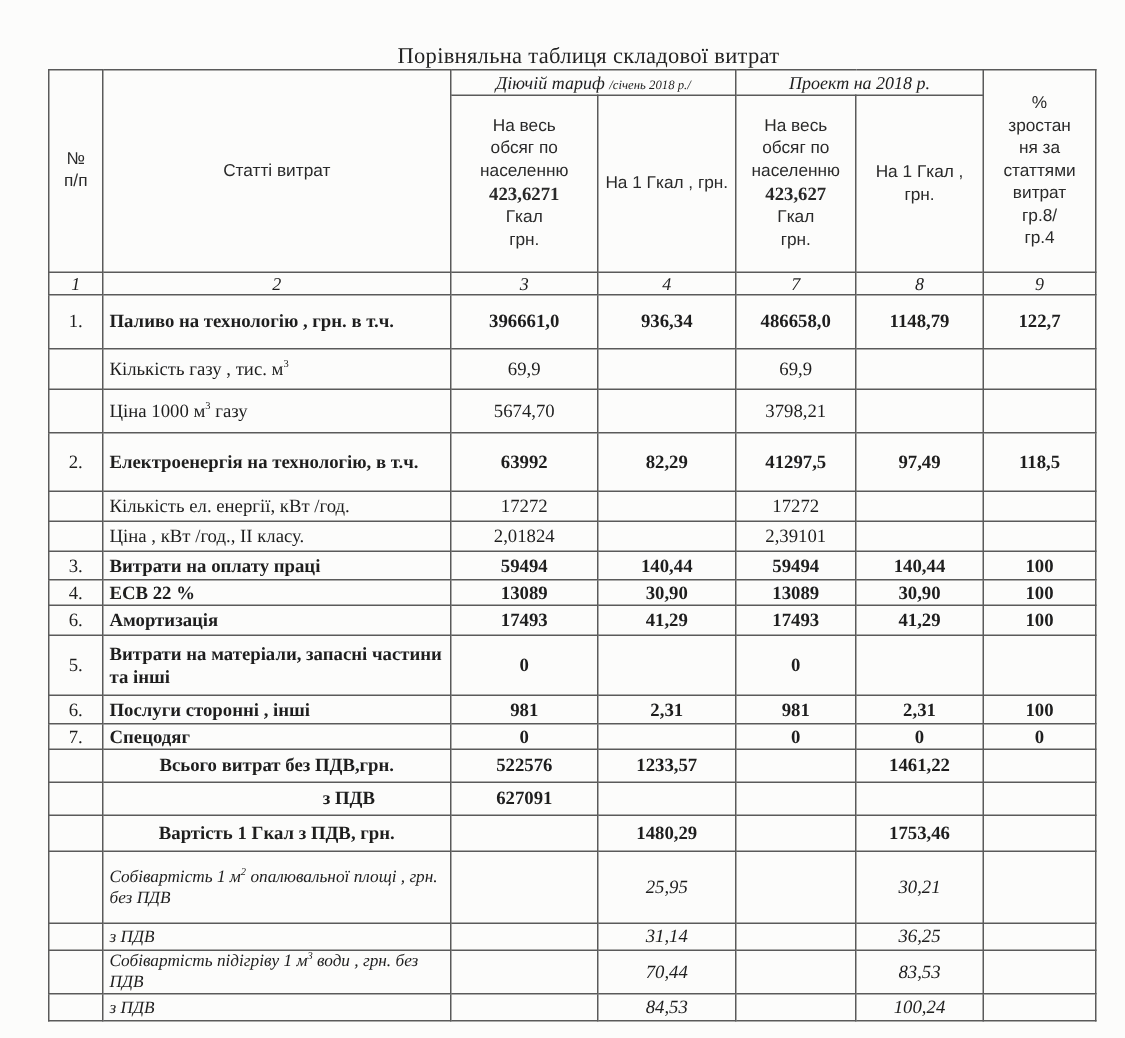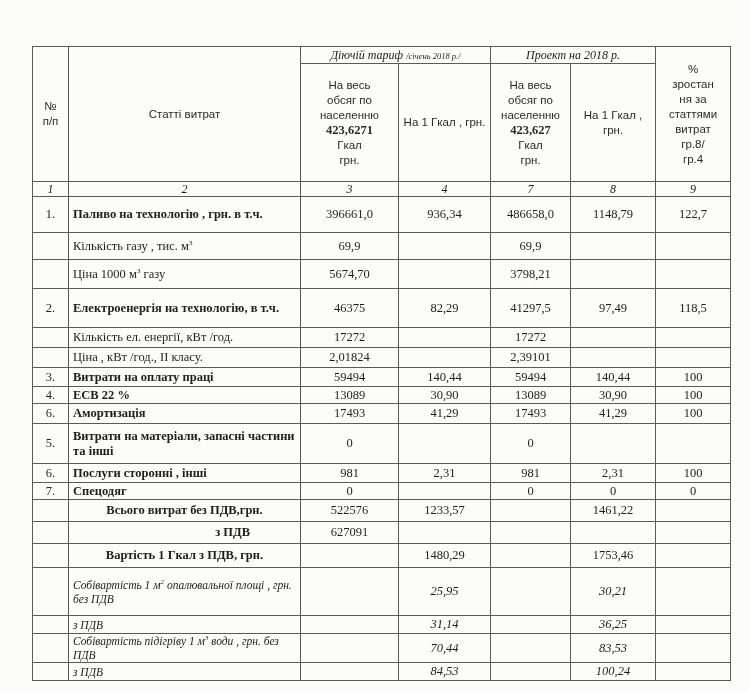--- a/index.html
+++ b/index.html
@@ -49,28 +49,29 @@
     .grp { font-style: italic; font-size: 12px; text-align: center; height: 15px; line-height: 14px; white-space: nowrap; padding: 0 2px !important; margin-left: 24px;}
     .grp small { font-size: 8.5px; font-style: italic; }
     .idx { font-style: italic; font-size: 12px; text-align: center; height: 14px; line-height: 13px; }
     .nm { font-weight: bold; font-size: 12.5px; text-align: center; }
     .item { font-size: 12.5px; text-align: left; line-height: 15px; }
     .item.bold { font-weight: bold; margin-top: 32px; }
     .item.it { font-style: italic; font-size: 11.5px; line-height: 14px; }
     .item.center { text-align: center; }
     .item.right { text-align: right; padding-right: 50px; }
     .val { text-align: center; font-size: 12.5px; }
-    .val.bold { font-weight: normal; }
+    .val.bold { font-weight: bold; }
     .val.it { font-style: italic; }
     sup { font-size: 7px; vertical-align: super; line-height: 0; }
   </style>
 </head>
 <body>
 
 <div class="page">
+  <div class="title">Порівняльна таблиця складової витрат</div>
 
   <table class="cost">
     <colgroup>
       <col style="width:36px">
       <col style="width:232px">
       <col style="width:98px">
       <col style="width:92px">
       <col style="width:80px">
       <col style="width:85px">
       <col style="width:75px">
@@ -157,21 +158,21 @@
           <td class="item"><span>Ціна 1000 м</span><sup>3</sup><span> газу</span></td>
           <td class="val">5674,70</td>
           <td class="val"></td>
           <td class="val">3798,21</td>
           <td class="val"></td>
           <td class="val"></td>
         </tr>
         <tr style="height: 39px;">
           <td class="nm">2.</td>
           <td class="item bold"><span>Електроенергія на технологію, в т.ч.</span></td>
-          <td class="val bold">46375</td>
+          <td class="val bold">63992</td>
           <td class="val bold">82,29</td>
           <td class="val bold">41297,5</td>
           <td class="val bold">97,49</td>
           <td class="val bold">118,5</td>
         </tr>
         <tr style="height: 20px; margin-top: 38px;">
           <td class="nm"></td>
           <td class="item"><span>Кількість ел. енергії, кВт /год.</span></td>
           <td class="val">17272</td>
           <td class="val"></td>

